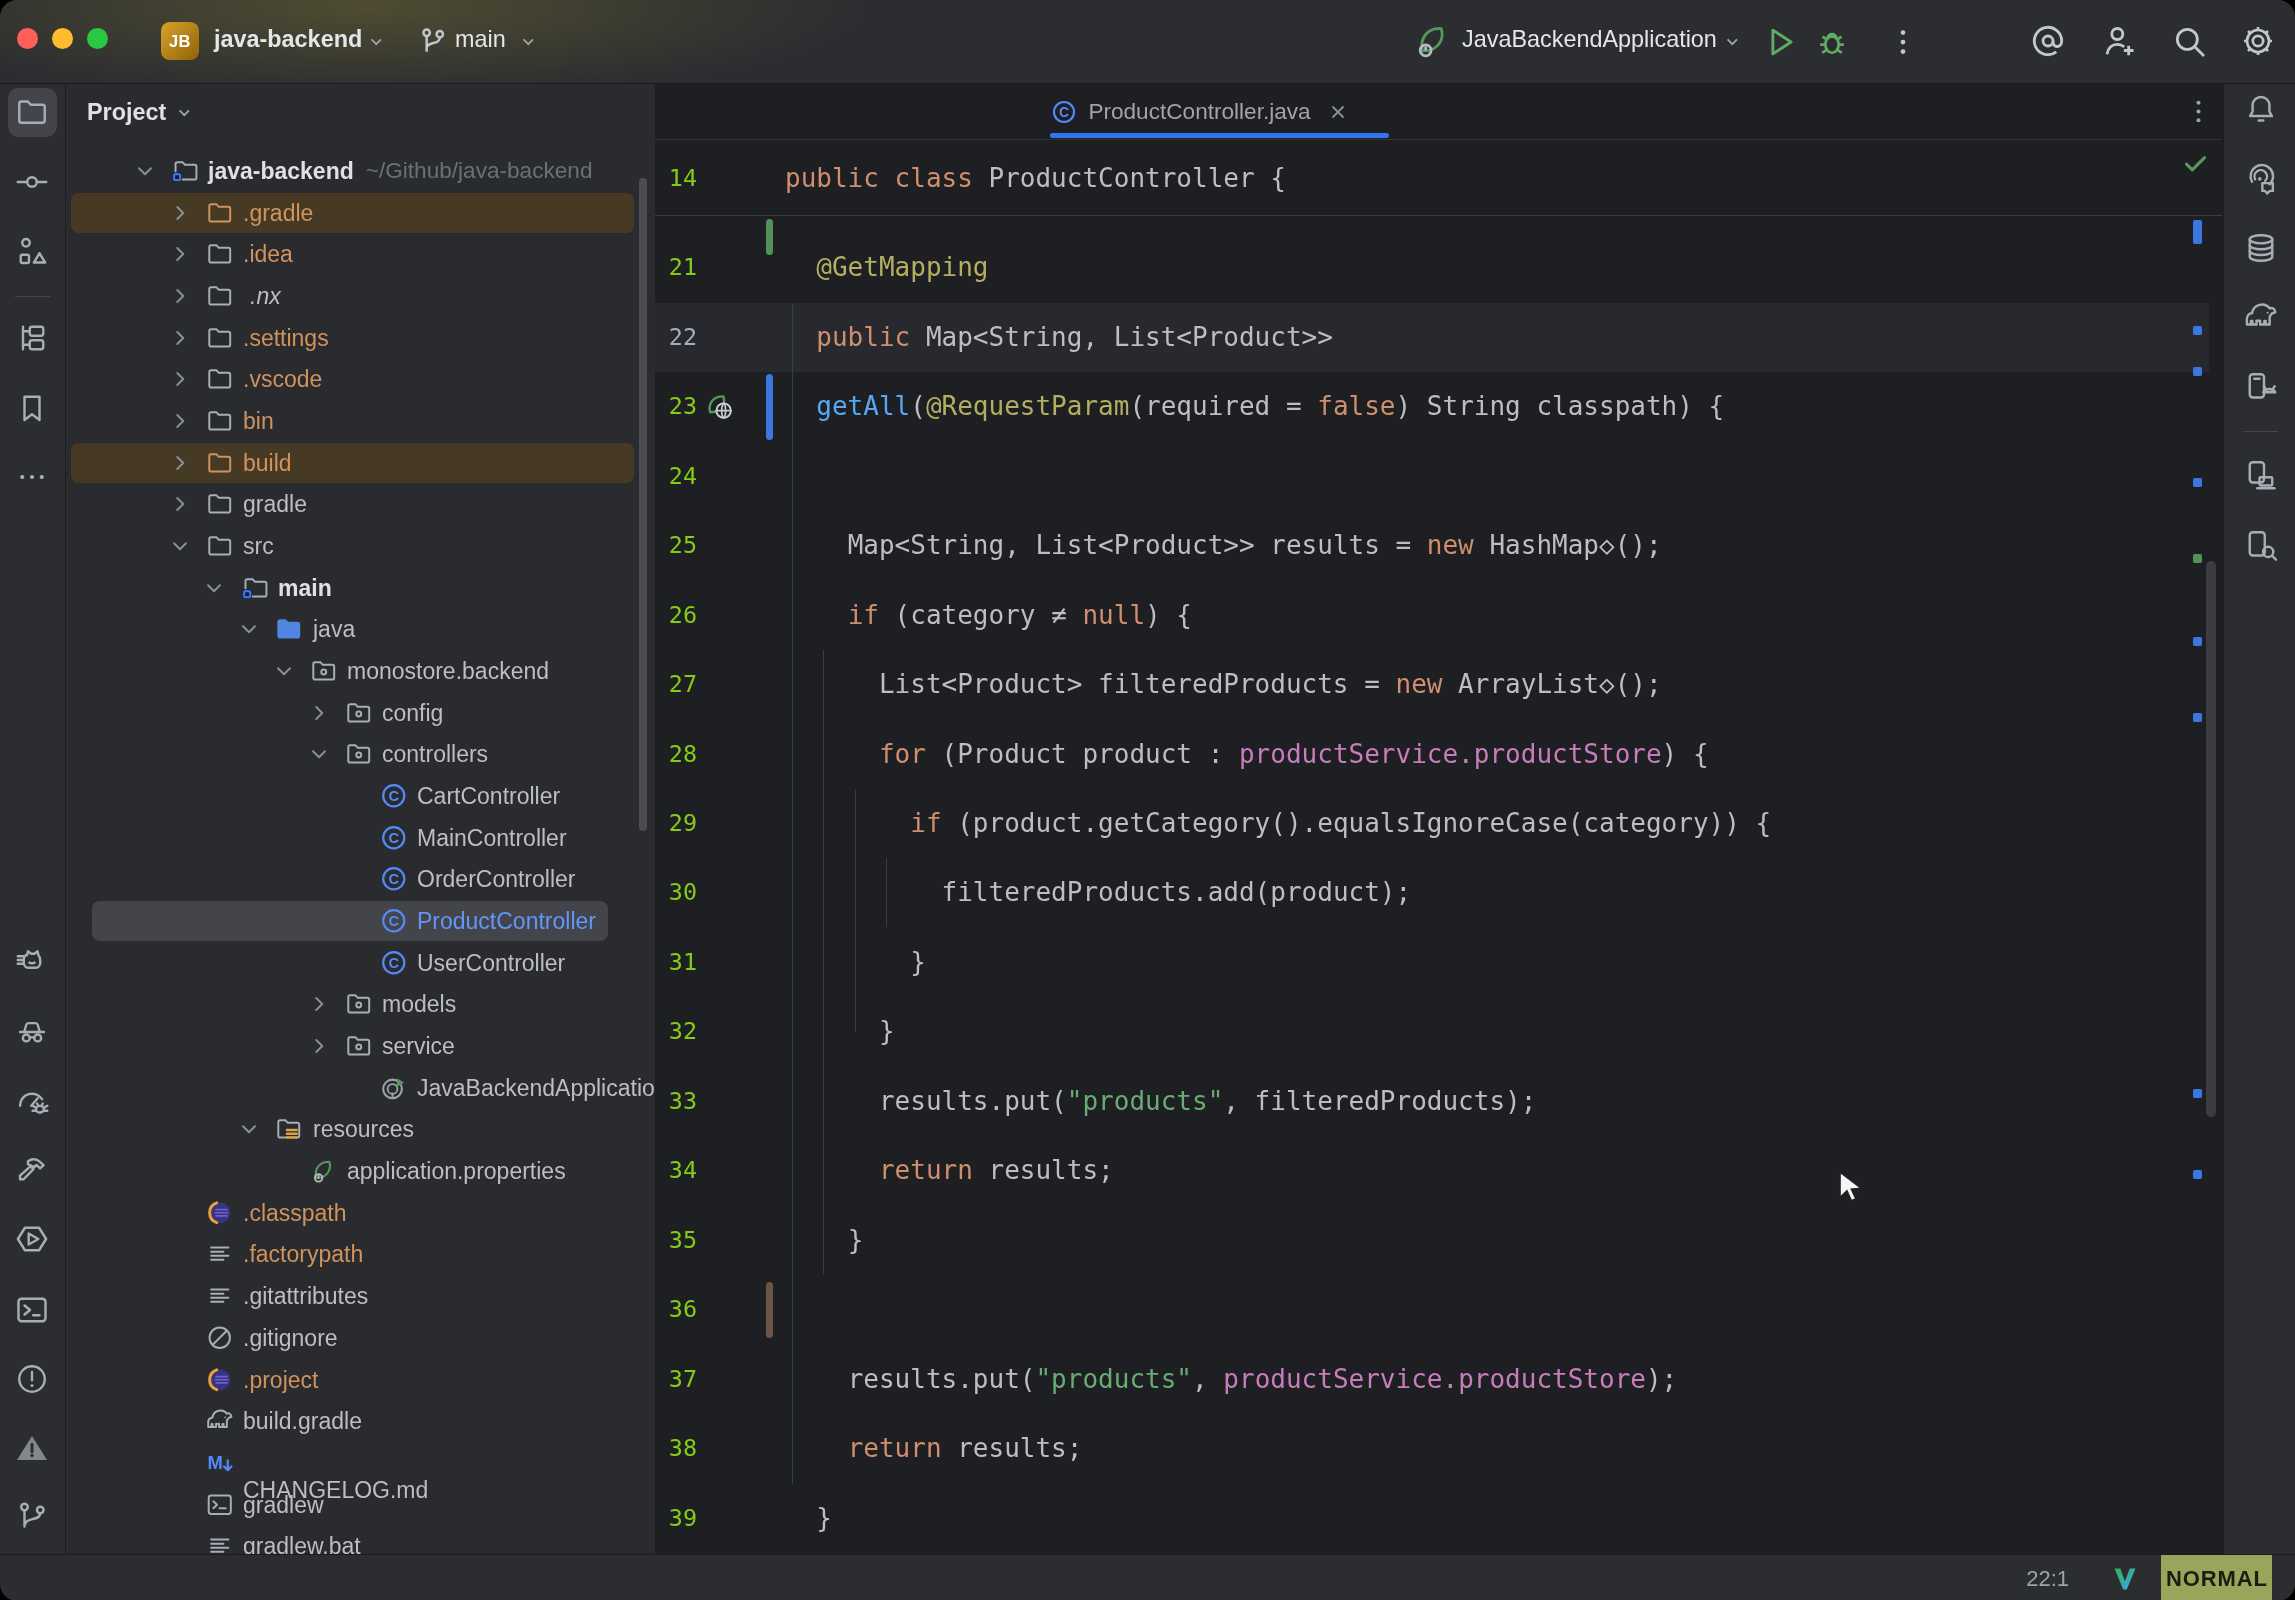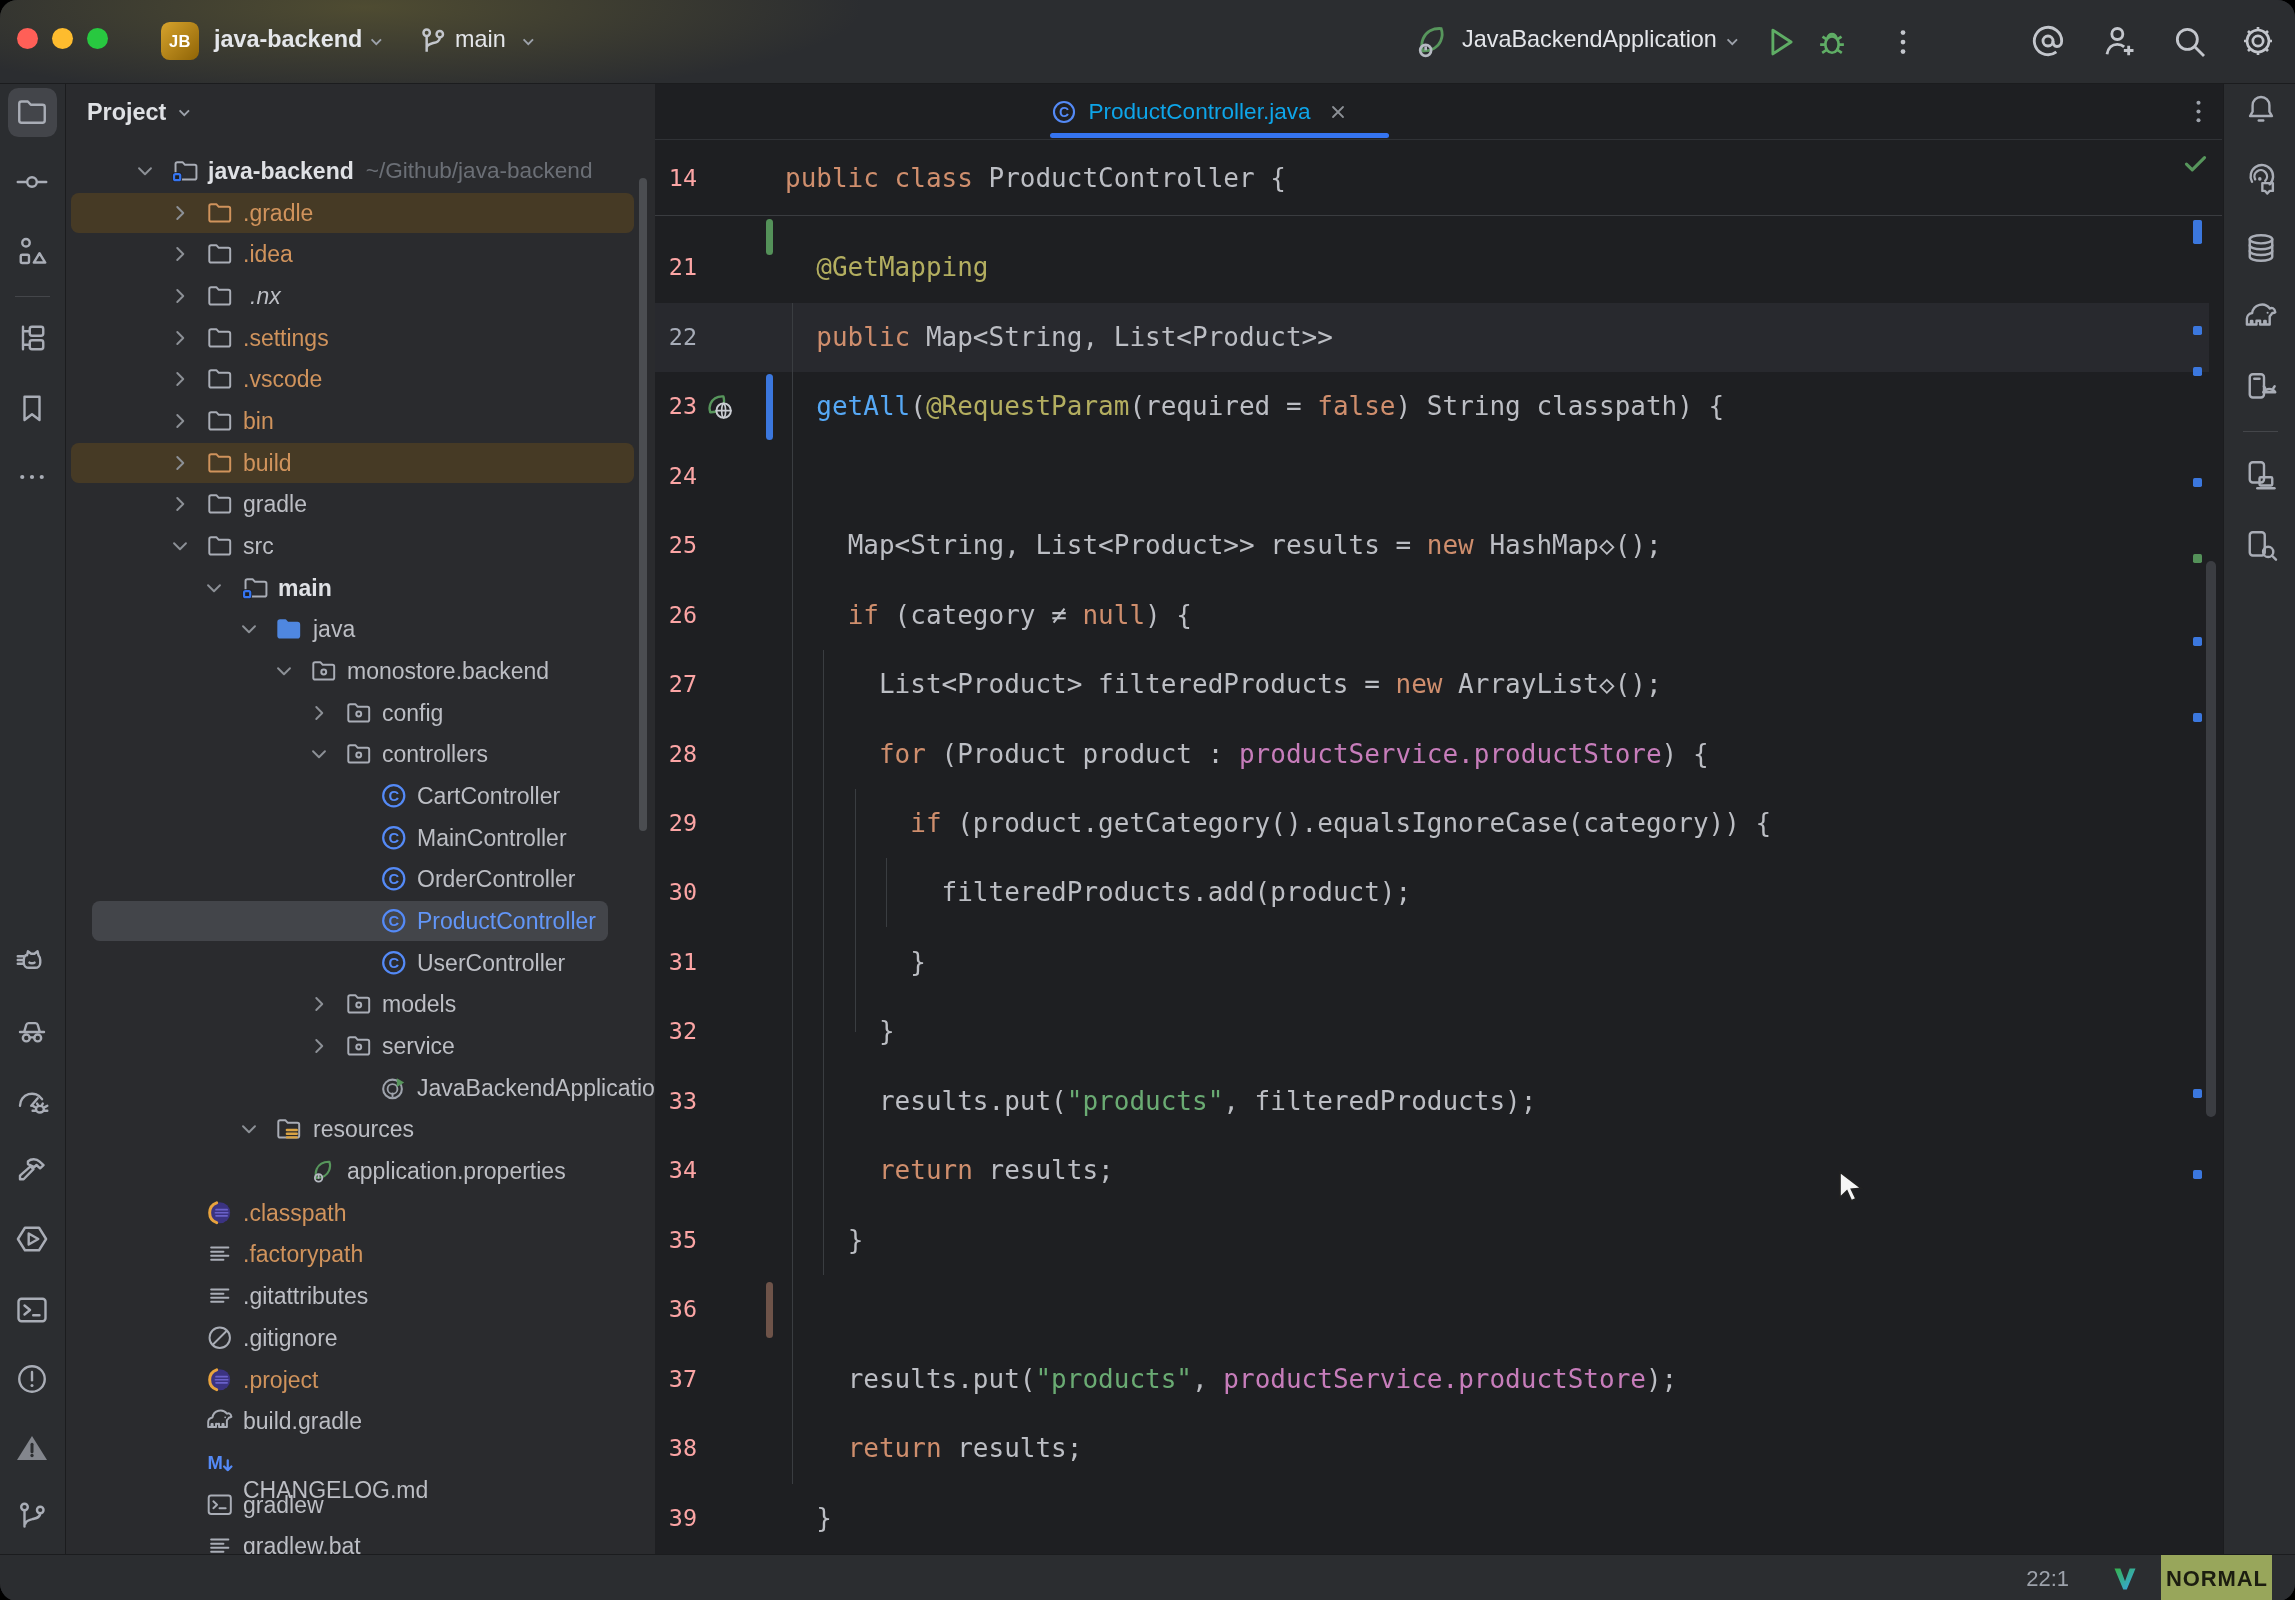--- a/index.html
+++ b/index.html
@@ -38,21 +38,21 @@
   .tsub{font-size:22.6px;color:#6b6f76;margin-left:12px;white-space:nowrap;}
   #panel-scroll{left:573px;top:94px;width:7.8px;height:653px;background:#4b4d51;border-radius:4.3px;}
   
   #editor{left:655px;top:84px;width:1567px;height:1470px;background:#1e1f22;}
   #tabbar{left:0;top:0;width:1567px;height:55px;border-bottom:0.9px solid #303236;}
   .tab{position:absolute;top:0;height:55px;display:flex;align-items:center;gap:10.4px;font-size:22.6px;}
   .tab .lbl{white-space:nowrap;}
   #tab-underline{height:5.2px;border-radius:2.6px;background:#3574f0;top:49px;}
   #sticky{left:0;top:58px;width:1567px;height:73px;border-bottom:0.9px solid #3a3c40;}
   .lnum{position:absolute;left:0;width:42px;text-align:right;font-family:"DejaVu Sans Mono",monospace;
-    font-size:23.4px;color:#fca5a5;line-height:69px;}
+    font-size:23.4px;color:#84cc16;line-height:69px;}
   .lnum.cur{color:#a7acb8;}
   .codeline{position:absolute;left:130px;font-family:"DejaVu Sans Mono",monospace;font-size:26px;
     line-height:69px;white-space:pre;}
   .kw{color:#cf8e6d}.def{color:#bcbec4}.ann{color:#b3ae60}.mth{color:#56a8f5}.str{color:#6aab73}.fld{color:#c77dbb}
   .caret-row{position:absolute;left:0;width:1554px;height:69px;background:#28292e;}
   .gbar{position:absolute;left:111px;width:7px;border-radius:3.5px;}
   .guide{position:absolute;width:1.3px;background:#3a3d41;}
   .stripe{position:absolute;left:1538px;width:8.7px;border-radius:1.7px;}
   #ed-scroll{left:1551px;width:9.6px;background:rgba(166,170,180,.22);border-radius:5.2px;}
   
@@ -829,21 +829,21 @@
 
   <div id="editor" class="abs">
     <div id="tabbar" class="abs">
           <div class="tab" style="left: 395px; width: 339px;">
             <div>
               <svg width="28" height="28" viewBox="0 0 24 24" fill="none" stroke="#a9adb6" stroke-width="1.6" stroke-linecap="round" stroke-linejoin="round" style="font-size:26px">
                 <circle cx="12" cy="12" r="8.6" stroke="#548af7" stroke-width="1.8"></circle>
                 <text x="12" y="16.3" text-anchor="middle" font-family="Liberation Sans,sans-serif" font-size="12" font-weight="700" fill="#548af7" stroke="none">C</text>
               </svg>
             </div>
-            <span class="lbl" style="color: #0ea5e9; text-align: right;">ProductController.java</span>
+            <span class="lbl" style="color: #a3a3a3; text-align: right;">ProductController.java</span>
             <div style="margin-left: 5.2px;">
               <svg width="24" height="24" viewBox="0 0 24 24" fill="none" stroke="#a9adb6" stroke-width="1.6" stroke-linecap="round" stroke-linejoin="round">
                 <path d="M7 7l10 10M17 7L7 17" stroke="#8c9096" stroke-width="1.8"></path>
               </svg>
             </div>
           </div>
           <div id="tab-underline" class="abs" style="left: 395px; width: 339px;"></div>
         </div>
     <div class="abs icon-btn" style="left:1526px;top:10.4px;">
       <svg width="35" height="35" viewBox="0 0 24 24" fill="#9da2ab">

